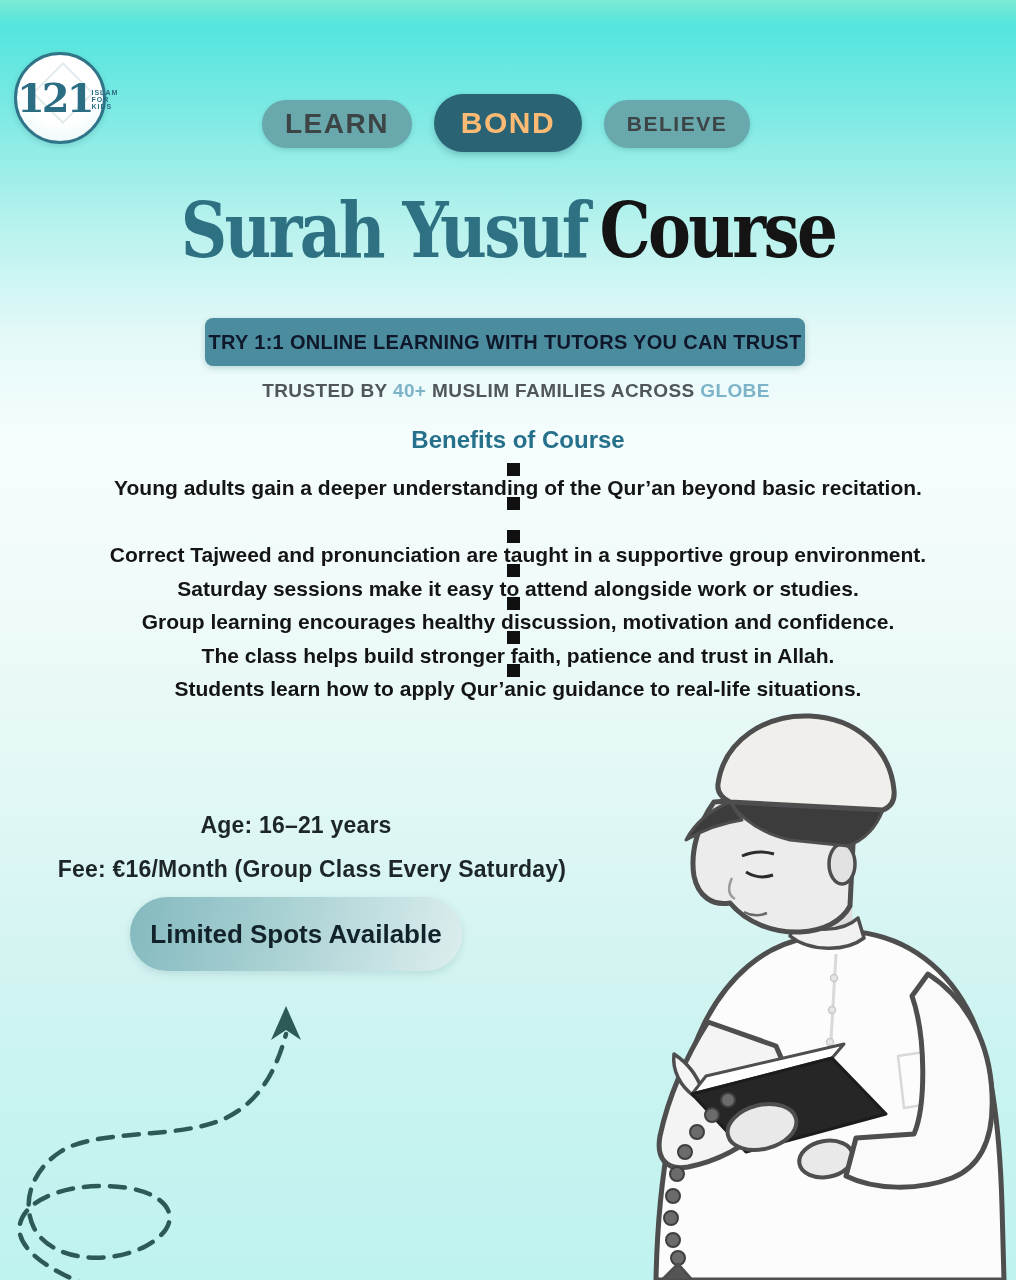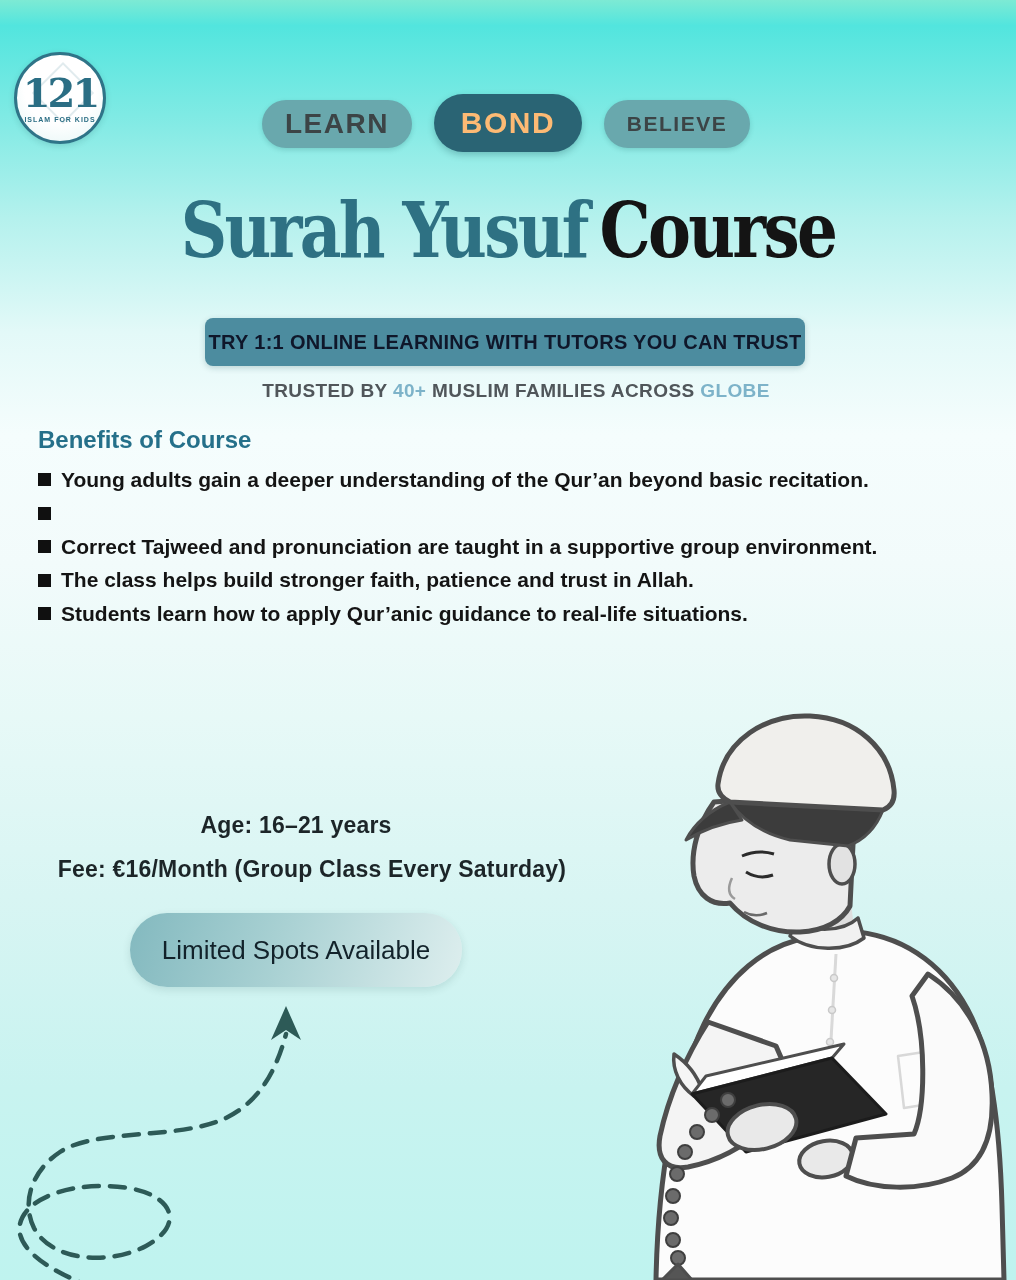--- a/index.html
+++ b/index.html
@@ -11,21 +11,21 @@
       #4ae3db 0%, #7dead4 0%, #52e5de 2%, #7feae4 9%, #b4f1ed 17%,
       #e3f9f8 26%, #f5fdfd 34%, #f2fbfb 44%, #e7f9f7 56%,
       #d8f5f3 70%, #c8f3f0 85%, #bff3ef 100%);
   }
 
   
   .logo {
     position:absolute; left:14px; top:52px; width:92px; height:92px;
     border-radius:50%; border:3px solid #2f7488;
     background:radial-gradient(circle at 50% 38%, #ffffff 52%, #e3f5f5 100%);
-    display:flex; flex-direction:column; align-items:center; justify-content:center;
+    display:flex; flex-direction:row; align-items:center; justify-content:space-between;
     box-shadow:0 2px 6px rgba(0,60,60,.15);
   }
   .logo-diamond {
     position:absolute; width:44px; height:44px; top:16px; left:24px;
     border:2px solid rgba(43,110,132,.14); transform:rotate(45deg);
   }
   .logo-number {
     font-family:"DejaVu Serif", serif; font-weight:bold; font-size:40px;
     color:#2b6e84; line-height:1; letter-spacing:-3px;
   }
@@ -64,44 +64,43 @@
     box-shadow:0 2px 6px rgba(0,60,70,.2);
   }
   .trusted {
     position:absolute; top:380px; left:0; width:100%; text-align:center;
     font-size:19px; font-weight:bold; color:#50565a; letter-spacing:.4px;padding-left:16px;
   }
   .trusted .hl { color:#7db3c9; }
 
   
   .benefits { position:absolute; left:38px; top:426px; width:960px; }
-  .benefits h2 { font-size:24px; font-weight:bold; color:#25708a; margin:0 0 9px 0; }
+  .benefits h2 { font-size:24px; font-weight:bold; color:#25708a; margin:0 0 9px 0;text-align:center; }
   .benefits ul { list-style:none; }
   .benefits li {
     display:flex; align-items:center; height:33.5px;
-    font-size:21px; font-weight:bold; color:#141414;
+    font-size:21px; font-weight:bold; color:#141414;flex-direction:column;
   }
   .bullet-sq { width:13px; height:13px; background:#101010; margin-right:10px; flex:none; }
 
   
   .age, .fee {
     position:absolute; left:0; width:592px; text-align:center;
     font-size:23px; font-weight:bold; color:#1c2528; letter-spacing:.2px;
   }
   .age { top:812px; }
   .fee { top:856px;margin-left:16px; }
   .cta {
     position:absolute; left:130px; top:897px; width:332px; height:74px;
     border:none; border-radius:37px; cursor:pointer;
     background:linear-gradient(105deg, #83b9bf 0%, #a9d1d3 45%, #ddeeee 100%);
     display:flex; align-items:center; justify-content:center;
     font-family:"Liberation Sans", sans-serif;
-    font-size:26px; font-weight:normal; color:#12222a;
+    font-size:26px; font-weight:bold; color:#12222a;
     box-shadow:0 3px 8px rgba(0,60,60,.12);
-    margin-top:16px;
   }
 
   
   .arrow-svg { position:absolute; left:0; top:1000px; }
   .boy-svg   { position:absolute; left:596px; top:706px; }
 </style>
 </head>
 <body>
 
 <div class="poster">
@@ -135,20 +134,28 @@
       <li>
           <span class="bullet-sq"></span>
           <span>Young adults gain a deeper understanding of the Qur’an beyond basic recitation.</span>
         </li>
       <li>
           <span class="bullet-sq"></span>
         </li>
       <li>
           <span class="bullet-sq"></span>
           <span>Correct Tajweed and pronunciation are taught in a supportive group environment.</span>
+        </li>
+      <li>
+          <span class="bullet-sq"></span>
+          <span>Saturday sessions make it easy to attend alongside work or studies.</span>
+        </li>
+      <li>
+          <span class="bullet-sq"></span>
+          <span>Group learning encourages healthy discussion, motivation and confidence.</span>
         </li>
       <li>
           <span class="bullet-sq"></span>
           <span>The class helps build stronger faith, patience and trust in Allah.</span>
         </li>
       <li>
           <span class="bullet-sq"></span>
           <span>Students learn how to apply Qur’anic guidance to real-life situations.</span>
         </li>
     </ul>

